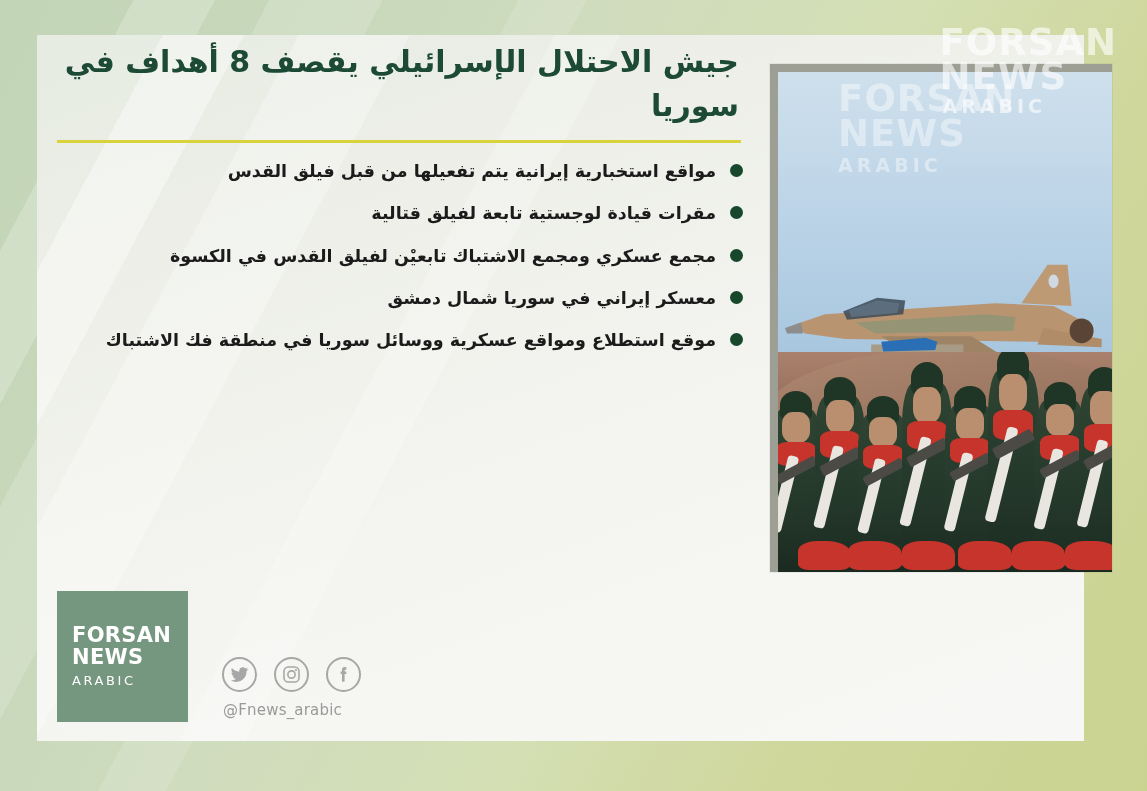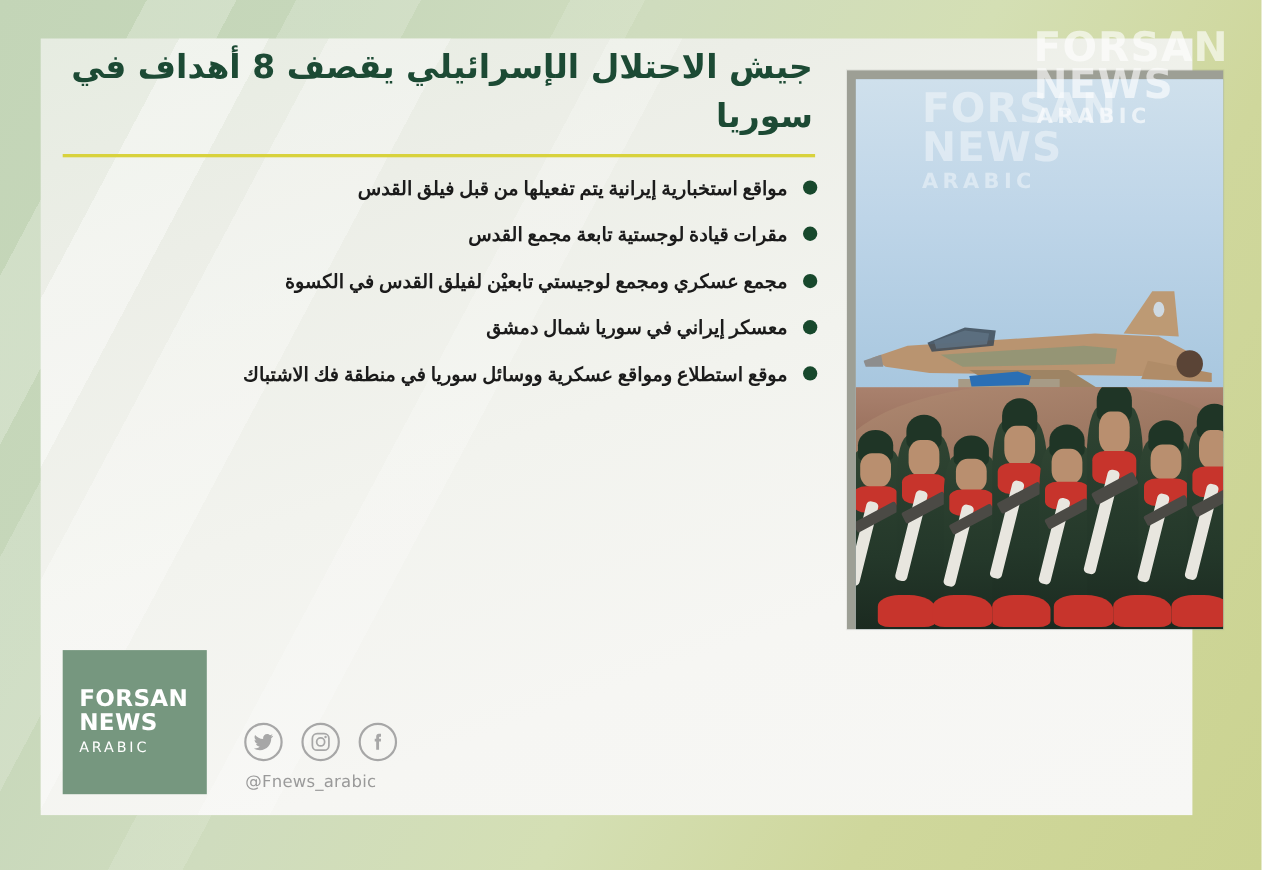--- a/index.html
+++ b/index.html
@@ -155,21 +155,20 @@
   }
   .bullet-text {
     flex: 1 1 auto;
     color: #1b1b1b;
     font-size: 17.5px;
     font-weight: bold;
     line-height: 1.62;
     text-align: justify;
     text-align-last: right;
     letter-spacing: -0.1px;
-    font-family: Liberation Serif, serif;
   }
   .bullet-item.wrap .bullet-text { text-align: justify; }
 
   
   #photo-frame {
     position: absolute;
     left: 770px;
     top: 64px;
     width: 342px;
     height: 508px;
@@ -457,25 +456,25 @@
 
     <div id="accent-rule"></div>
 
     <ul id="bullets">
       <li class="bullet-item">
         <span class="bullet-dot"></span>
         <span class="bullet-text">مواقع استخبارية إيرانية يتم تفعيلها من قبل فيلق القدس</span>
       </li>
       <li class="bullet-item">
         <span class="bullet-dot"></span>
-        <span class="bullet-text">مقرات قيادة لوجستية تابعة مجمع القدس</span>
+        <span class="bullet-text">مقرات قيادة لوجستية تابعة لفيلق قتالية</span>
       </li>
       <li class="bullet-item wrap">
         <span class="bullet-dot"></span>
-        <span class="bullet-text">مجمع عسكري ومجمع لوجيستي تابعيْن لفيلق القدس في الكسوة</span>
+        <span class="bullet-text">مجمع عسكري ومجمع الاشتباك تابعيْن لفيلق القدس في الكسوة</span>
       </li>
       <li class="bullet-item">
         <span class="bullet-dot"></span>
         <span class="bullet-text">معسكر إيراني في سوريا شمال دمشق</span>
       </li>
       <li class="bullet-item wrap">
         <span class="bullet-dot"></span>
         <span class="bullet-text">موقع استطلاع ومواقع عسكرية ووسائل سوريا في منطقة فك الاشتباك</span>
       </li>
     </ul>

